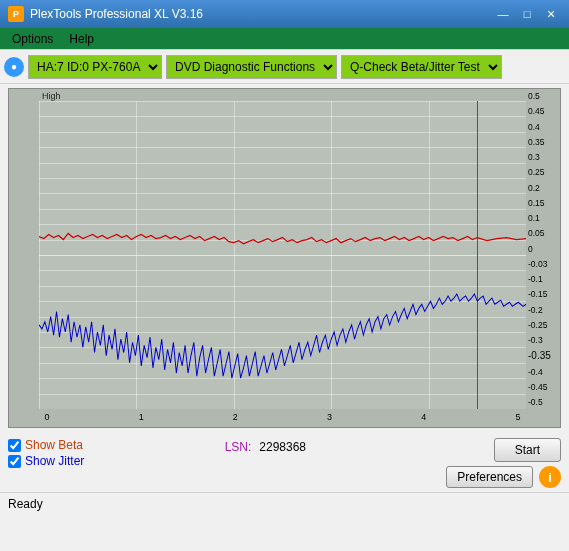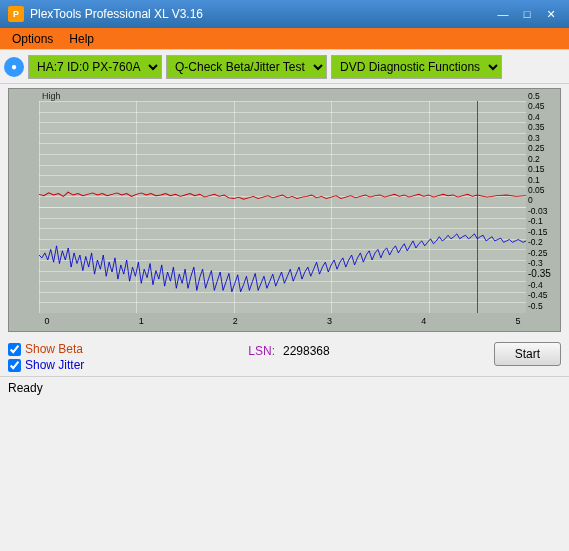--- a/index.html
+++ b/index.html
@@ -48,21 +48,21 @@
       background: transparent;
       border: none;
       color: white;
       font-size: 11px;
       cursor: pointer;
       display: flex;
       align-items: center;
       justify-content: center;
     }
     .menu-bar {
-      background: #f97316;
+      background: #15803d;
       height: 22px;
       display: flex;
       align-items: center;
       padding: 0 4px;
       border-bottom: 1px solid #d0d0d0;
     }
     .menu-item {
       padding: 2px 8px;
       font-size: 12px;
       cursor: pointer;
@@ -210,28 +210,28 @@
 </div>
 
 <div class="toolbar">
   <div class="drive-selector">
     <div class="drive-icon">●</div>
     <select>
       <option>HA:7 ID:0  PX-760A</option>
     </select>
   </div>
   <select>
+    <option>DVD Diagnostic Functions</option>
+  </select>
+  <select>
     <option>Q-Check Beta/Jitter Test</option>
   </select>
-  <select>
-    <option>DVD Diagnostic Functions</option>
-  </select>
-</div>
-
-<div style="position:relative; margin: 4px 8px; height: 244px; background:#b0b8b0; border:1px solid #888;">
+</div>
+
+<div style="position:relative; margin: 4px 8px; height: 340px; background:#b0b8b0; border:1px solid #888;">
 
   <span class="high-label">High</span>
   <span class="low-label">Low</span>
 
   <div style="position:absolute; right:0; top:0; bottom:18px; width:34px; display:flex; flex-direction:column; justify-content:space-between; padding:2px 0;">
     <span style="font-size:8.5px;padding-left:2px;">0.5</span>
     <span style="font-size:8.5px;padding-left:2px;">0.45</span>
     <span style="font-size:8.5px;padding-left:2px;">0.4</span>
     <span style="font-size:8.5px;padding-left:2px;">0.35</span>
     <span style="font-size:8.5px;padding-left:2px;">0.3</span>
@@ -319,18 +319,22 @@
     </div>
   </div>
 
   <div class="lsn-area">
     <span class="lsn-label">LSN:</span>
     <span class="lsn-value">2298368</span>
   </div>
 
   <div class="bottom-right">
     <button class="start-btn">Start</button>
+    <div class="pref-row">
+      <button class="pref-btn">Preferences</button>
+      <button class="info-btn">i</button>
+    </div>
   </div>
 </div>
 
 <div class="status-bar">
   <span>Ready</span>
 </div>
 
 </body></html>

